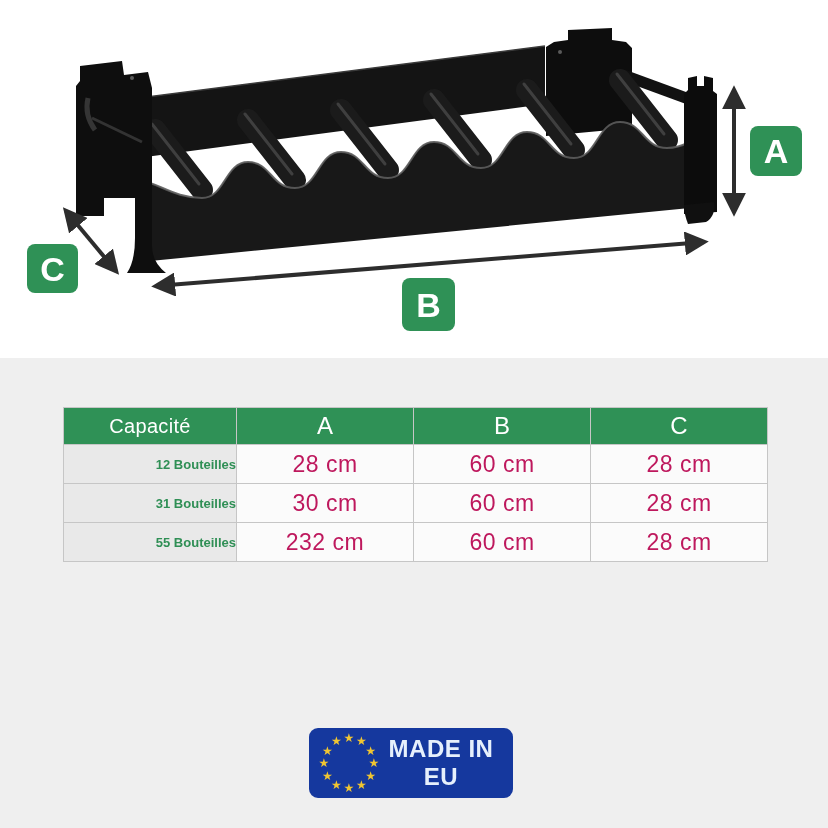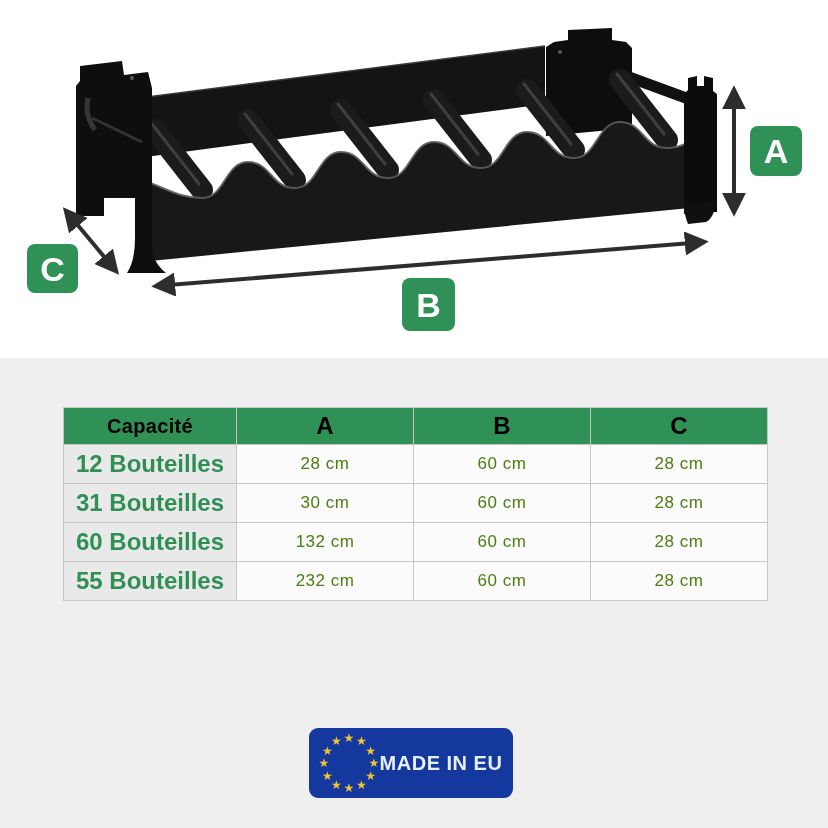--- a/index.html
+++ b/index.html
@@ -21,47 +21,47 @@
   
   .lower{position:absolute;left:0;top:358px;width:828px;height:470px;background:var(--section-gray,#efefef);}
   .spec-table{
     position:absolute;left:63px;top:49px;width:704px;
     border-collapse:collapse;table-layout:fixed;background:#fbfbfb;
   }
   .spec-table th,.spec-table td{
     border:1px solid #c6c6c6;text-align:center;vertical-align:middle;padding:0;
   }
   .spec-table thead th{
-    background:var(--accent-green,#2f9156);color:#000000;height:36px;
-    font-weight:bold;font-size:24px;
+    background:var(--accent-green,#2f9156);color:#ffffff;height:36px;
+    font-weight:normal;font-size:24px;
   }
   .spec-table thead th.cap-h{font-size:20px;letter-spacing:0.3px;}
   .spec-table td{height:38px;}
   .spec-table td.cap{
     background:#e9e9e9;color:var(--green-text,#2f8f55);
-    font-weight:bold;font-size:24px;
+    font-weight:bold;font-size:13px;text-align:right;
   }
   .spec-table td.val{
-    background:#fbfbfb;color:#4d7c0f;font-size:17px;letter-spacing:0.5px;
+    background:#fbfbfb;color:#be185d;font-size:23px;letter-spacing:0.5px;
   }
   
   .eu-badge{
     position:absolute;left:309px;top:370px;width:204px;height:70px;
     background:var(--eu-blue,#15389e);border-radius:9px;
     display:flex;align-items:center;
   }
   .eu-stars{position:relative;width:56px;height:56px;margin-left:12px;flex:0 0 auto;}
   .eu-stars .star{
     position:absolute;left:50%;top:50%;width:14px;height:14px;margin:-7px 0 0 -7px;
     display:flex;align-items:center;justify-content:center;
     font-size:12px;line-height:1;color:var(--star-gold,#f0c532);
   }
   .eu-text{
     flex:1;text-align:center;color:#e6f0fc;font-weight:bold;
-    font-size:20px;letter-spacing:0.5px;padding-right:8px;
+    font-size:24px;letter-spacing:0.5px;padding-right:8px;
   }
 </style>
 </head>
 <body>
 
 <div class="screen">
 
   <div class="figure">
     <svg width="828" height="358" viewBox="0 0 828 358">
       <defs>
@@ -173,26 +173,20 @@
           <td class="val">60 cm</td>
           <td class="val">28 cm</td>
         </tr>
         <tr>
           <td class="cap">31 Bouteilles</td>
           <td class="val">30 cm</td>
           <td class="val">60 cm</td>
           <td class="val">28 cm</td>
         </tr>
         <tr>
-          <td class="cap">60 Bouteilles</td>
-          <td class="val">132 cm</td>
-          <td class="val">60 cm</td>
-          <td class="val">28 cm</td>
-        </tr>
-        <tr>
           <td class="cap">55 Bouteilles</td>
           <td class="val">232 cm</td>
           <td class="val">60 cm</td>
           <td class="val">28 cm</td>
         </tr>
       </tbody>
     </table>
 
     <div class="eu-badge">
       <div class="eu-stars">

